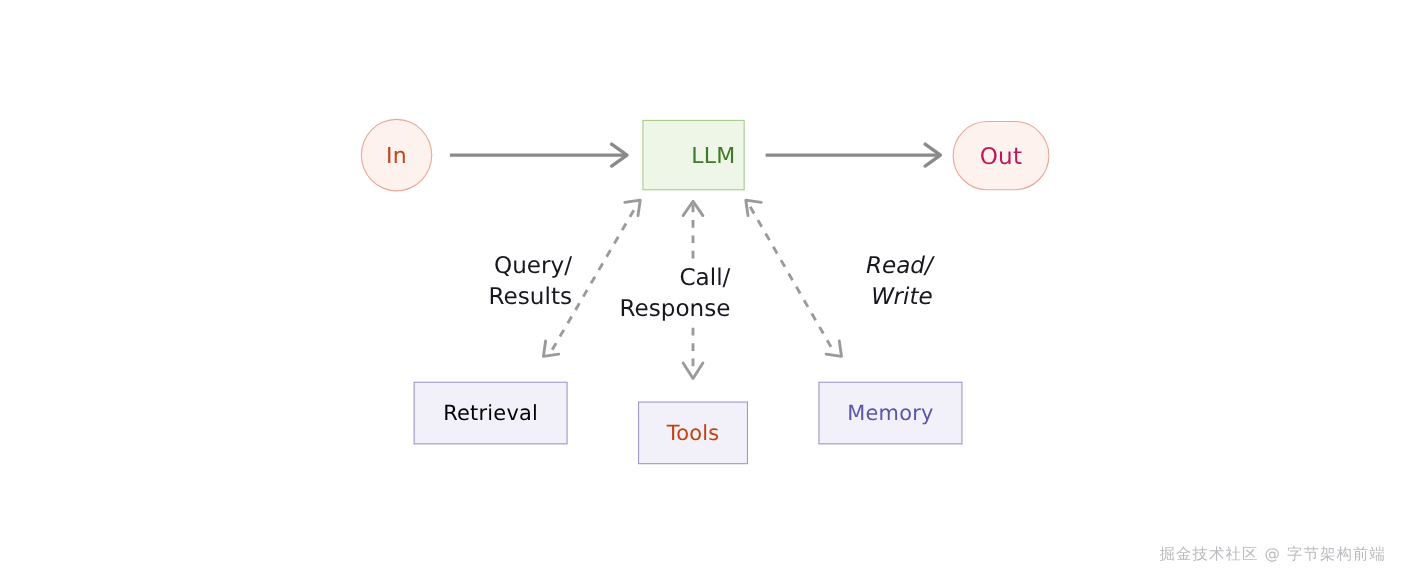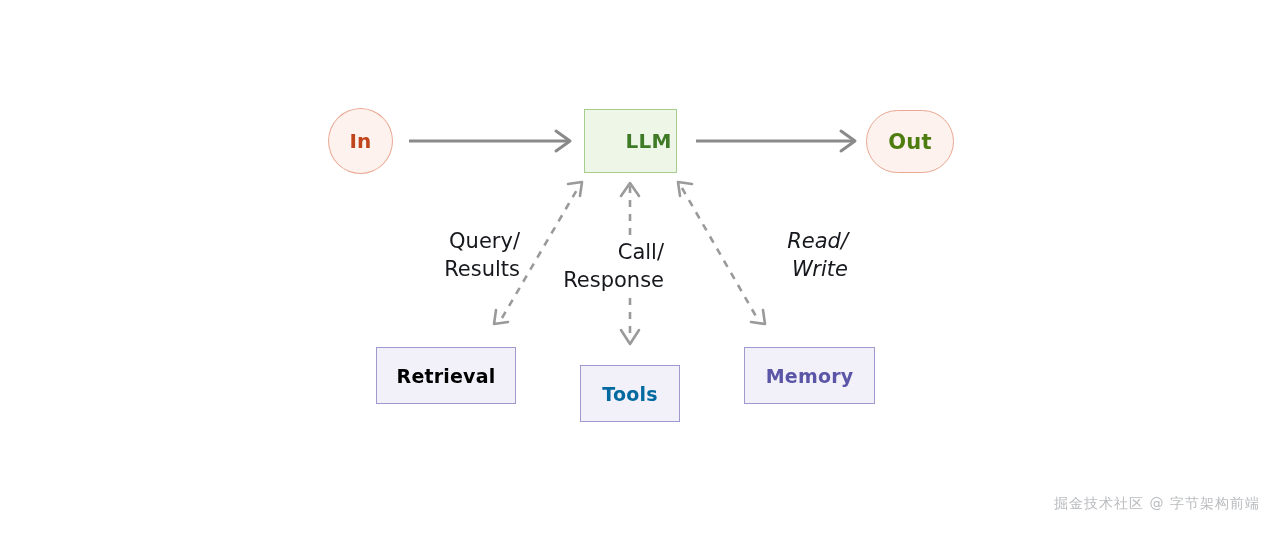--- a/index.html
+++ b/index.html
@@ -23,21 +23,21 @@
     height: 533px;
   }
 
   
   .node {
     position: absolute;
     display: flex;
     align-items: center;
     justify-content: center;
     box-sizing: border-box;
-    font-weight: 700;
+    font-weight: 400;
     letter-spacing: 0.2px;
     user-select: none;
   }
 
   .node-in {
     left: 328px;
     top: 108px;
     width: 65px;
     height: 66px;
     border-radius: 50%;
@@ -60,21 +60,21 @@
   }
 
   .node-out {
     left: 866px;
     top: 110px;
     width: 88px;
     height: 63px;
     border-radius: 32px;
     background: #fdf2ee;
     border: 1.4px solid #eaa893;
-    color: #4d7c0f;
+    color: #be185d;
     font-size: 21px;
   }
 
   .node-retrieval {
     left: 376px;
     top: 347px;
     width: 140px;
     height: 57px;
     background: #f2f1f9;
     border: 1.4px solid #9e9ad0;
@@ -82,21 +82,21 @@
     font-size: 19px;
   }
 
   .node-tools {
     left: 580px;
     top: 365px;
     width: 100px;
     height: 57px;
     background: #f2f1f9;
     border: 1.4px solid #9e9ad0;
-    color: #0369a1;
+    color: #c2410c;
     font-size: 19px;
   }
 
   .node-memory {
     left: 744px;
     top: 347px;
     width: 131px;
     height: 57px;
     background: #f2f1f9;
     border: 1.4px solid #9e9ad0;

